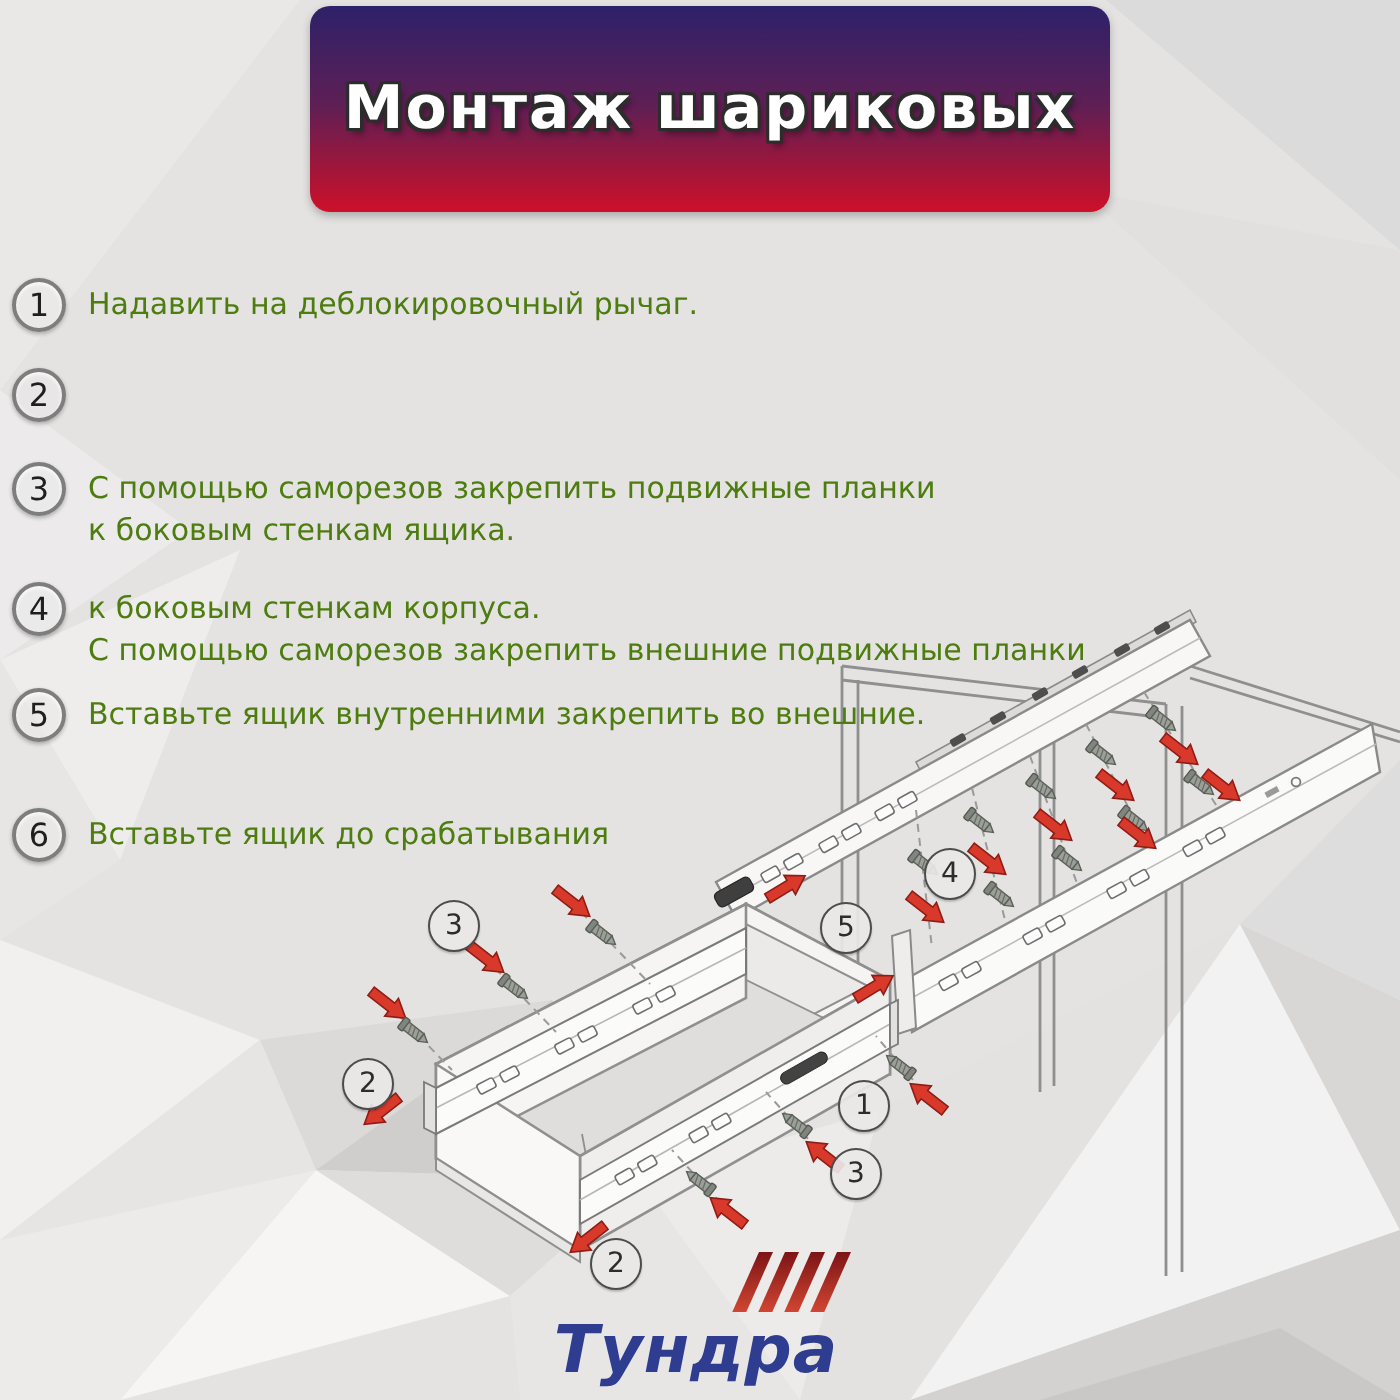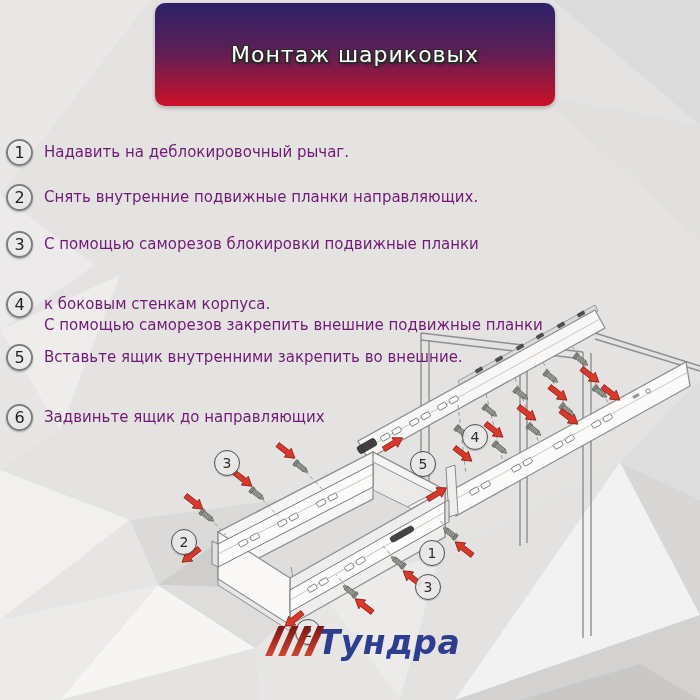--- a/index.html
+++ b/index.html
@@ -13,51 +13,51 @@
   
   .banner{
     position:absolute;left:155px;top:3px;width:400px;height:103px;
     border-radius:10px;
     background:linear-gradient(180deg,#2d2169 0%,#5e1f55 48%,#cd1029 100%);
     box-shadow:0 2px 4px rgba(0,0,0,.25);
     display:flex;flex-direction:column;align-items:center;justify-content:center;
     color:#ffffff;text-align:center;
   }
   .banner .bline{
-    font-size:22px;line-height:36px;letter-spacing:1px;font-weight:normal;
+    font-size:30px;line-height:36px;letter-spacing:1px;font-weight:bold;
     text-shadow:-1.5px -1.5px 0 #2c2c2c,1.5px -1.5px 0 #2c2c2c,
                 -1.5px 1.5px 0 #2c2c2c,1.5px 1.5px 0 #2c2c2c,
                  2px 3px 3px rgba(0,0,0,.35);
   }
 
   
   .step{position:absolute;left:6px;display:flex;align-items:flex-start;}
   .step .num{
     flex:0 0 auto;width:23px;height:23px;border-radius:50%;
     border:2px solid #7e7e7e;background:rgba(235,234,233,.55);
     box-shadow:inset 0 1px 2px rgba(255,255,255,.9),0 1px 2px rgba(0,0,0,.28);
     display:flex;align-items:center;justify-content:center;
     font-size:16px;color:#1f1f1f;margin-right:11px;
   }
-  .step .txt{font-size:15px;line-height:21px;color:#701a75;padding-top:3px;}
+  .step .txt{font-size:15px;line-height:21px;color:#4d7c0f;padding-top:3px;}
   .step .txt span{display:block;}
 
   
   .callout{
     position:absolute;width:24px;height:24px;border-radius:50%;
     border:1.6px solid #4c4c4c;background:rgba(233,232,231,.92);
     transform:translate(-50%,-50%);
     display:flex;align-items:center;justify-content:center;
     font-size:14px;color:#2c2c2c;
     box-shadow:0 1px 1px rgba(0,0,0,.2);
   }
 
   
   .logo{position:absolute;left:348px;top:626px;transform:translateX(-50%);
-        display:flex;flex-direction:row;align-items:flex-start;}
+        display:flex;flex-direction:column;align-items:flex-end;}
   .stripes{display:flex;gap:6px;margin-left:36px;margin-bottom:2px;}
   .stripes span{
     width:7px;height:30px;transform:skewX(-24deg);
     background:linear-gradient(180deg,#7d1416 0%,#d04632 100%);
   }
   .logo-text{
     font-style:italic;font-weight:bold;font-size:33px;line-height:34px;
     color:#2e3d90;letter-spacing:0.5px;
   }
 </style>
@@ -241,49 +241,46 @@
 
   <div class="step" style="top:139px">
     <div class="num">1</div>
     <div class="txt">
         <span>Надавить на деблокировочный рычаг.</span>
         <span></span>
       </div>
   </div>
   <div class="step" style="top:184px">
     <div class="num">2</div>
-    <div class="txt">
-        <span>Снять внутренние подвижные планки направляющих.</span>
-        <span></span>
-      </div>
   </div>
   <div class="step" style="top:231px">
     <div class="num">3</div>
     <div class="txt">
-        <span>С помощью саморезов блокировки подвижные планки</span>
+        <span>С помощью саморезов закрепить подвижные планки</span>
+        <span>к боковым стенкам ящика.</span>
       </div>
   </div>
   <div class="step" style="top:291px">
     <div class="num">4</div>
     <div class="txt">
         <span>к боковым стенкам корпуса.</span>
         <span>С помощью саморезов закрепить внешние подвижные планки</span>
       </div>
   </div>
   <div class="step" style="top:344px">
     <div class="num">5</div>
     <div class="txt">
         <span>Вставьте ящик внутренними закрепить во внешние.</span>
         <span></span>
       </div>
   </div>
   <div class="step" style="top:404px">
     <div class="num">6</div>
     <div class="txt">
-        <span>Задвиньте ящик до направляющих</span>
+        <span>Вставьте ящик до срабатывания</span>
       </div>
   </div>
 
   <div class="callout" style="left:227px;top:463px">3</div>
   <div class="callout" style="left:184px;top:542px">2</div>
   <div class="callout" style="left:308px;top:632px">2</div>
   <div class="callout" style="left:432px;top:553px">1</div>
   <div class="callout" style="left:428px;top:587px">3</div>
   <div class="callout" style="left:475px;top:437px">4</div>
   <div class="callout" style="left:423px;top:464px">5</div>

